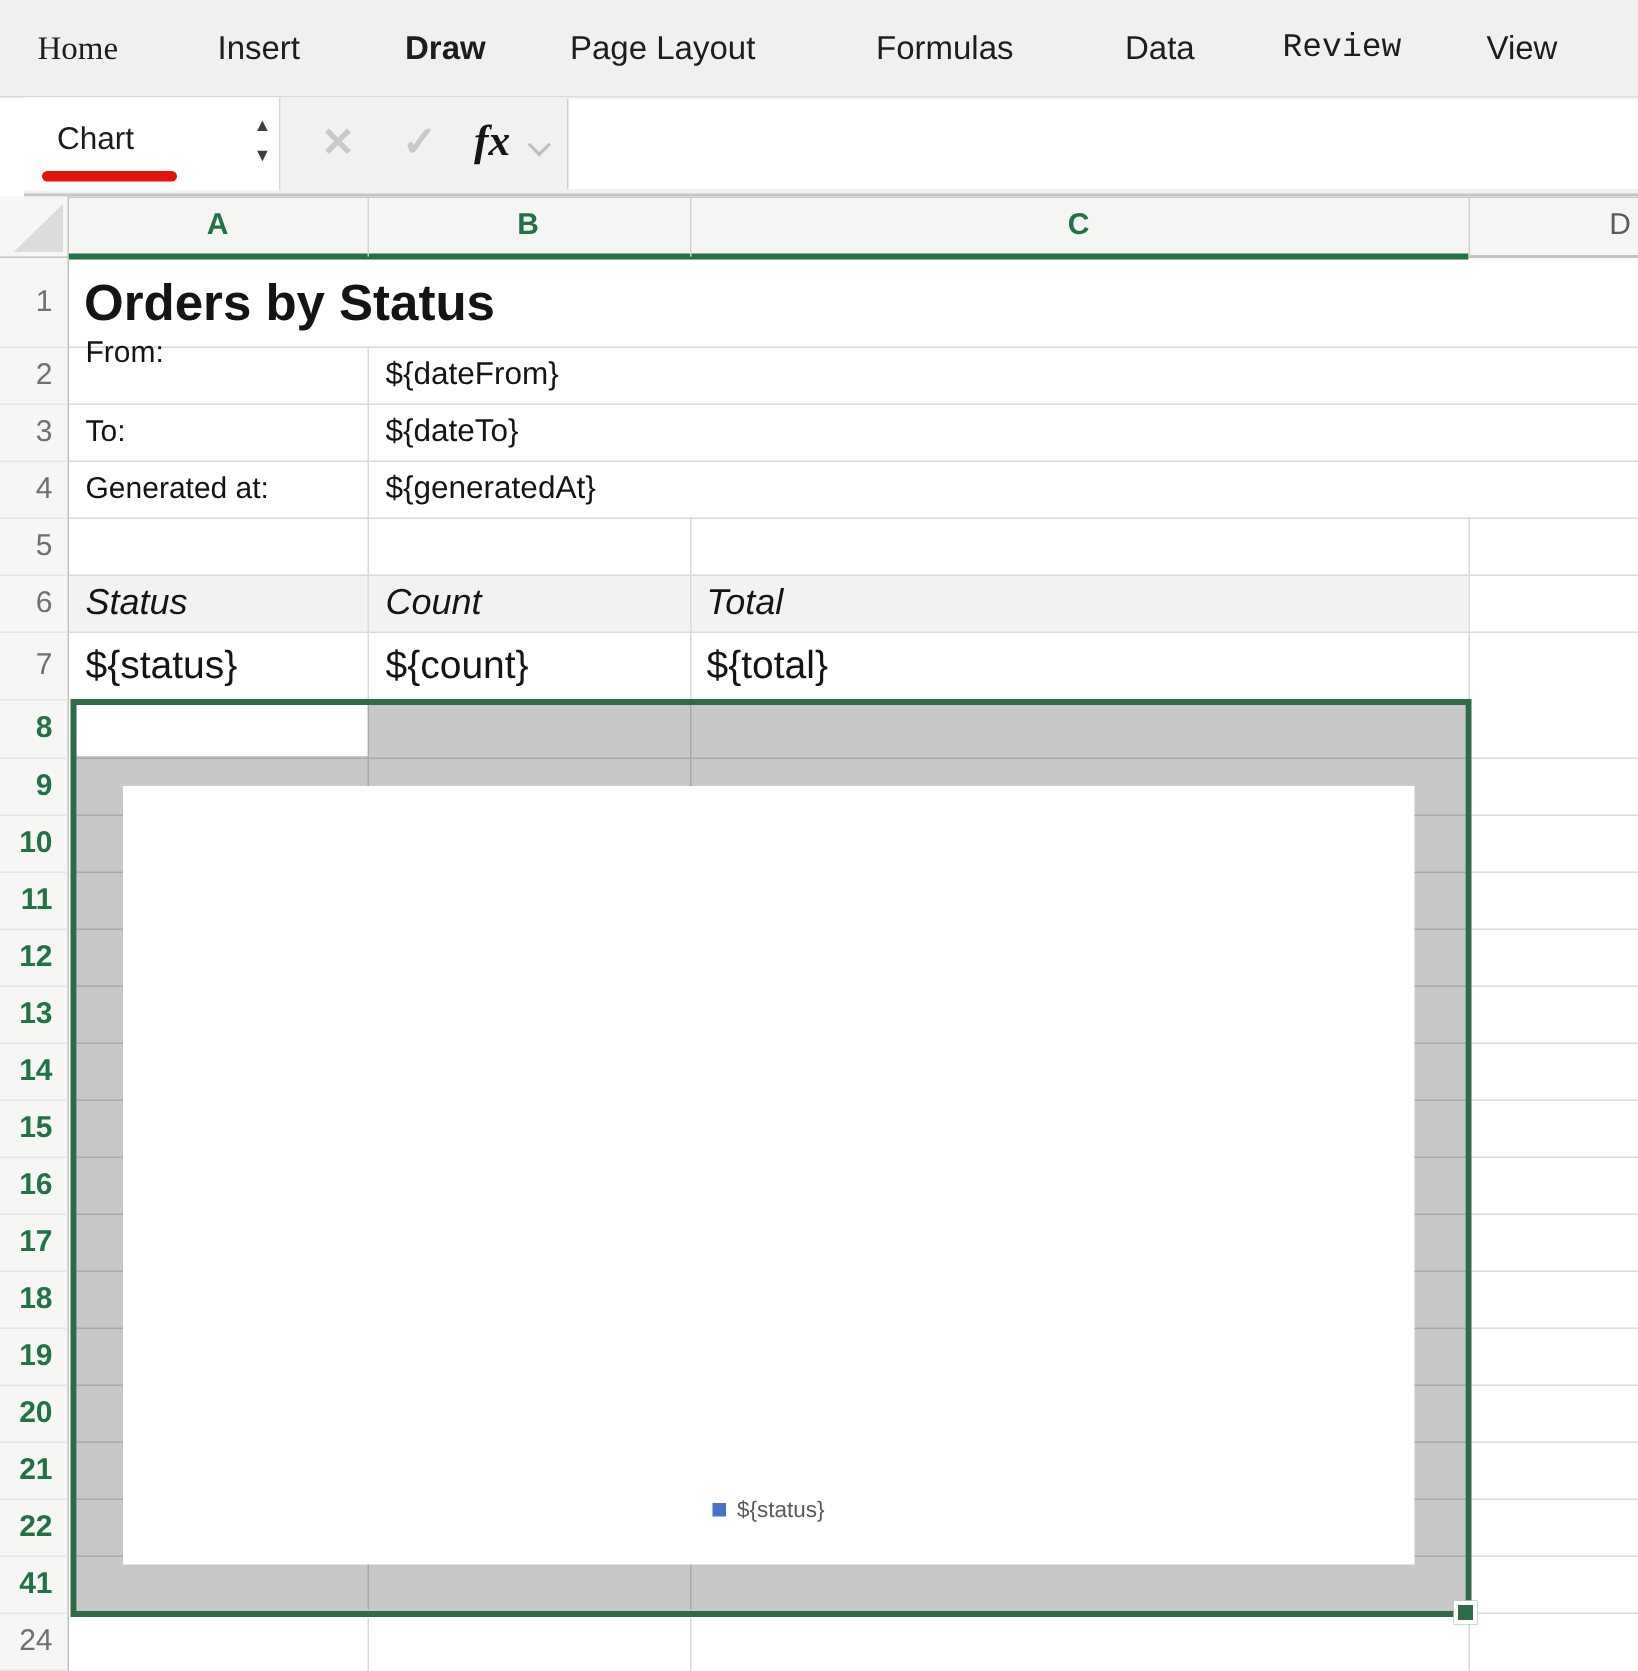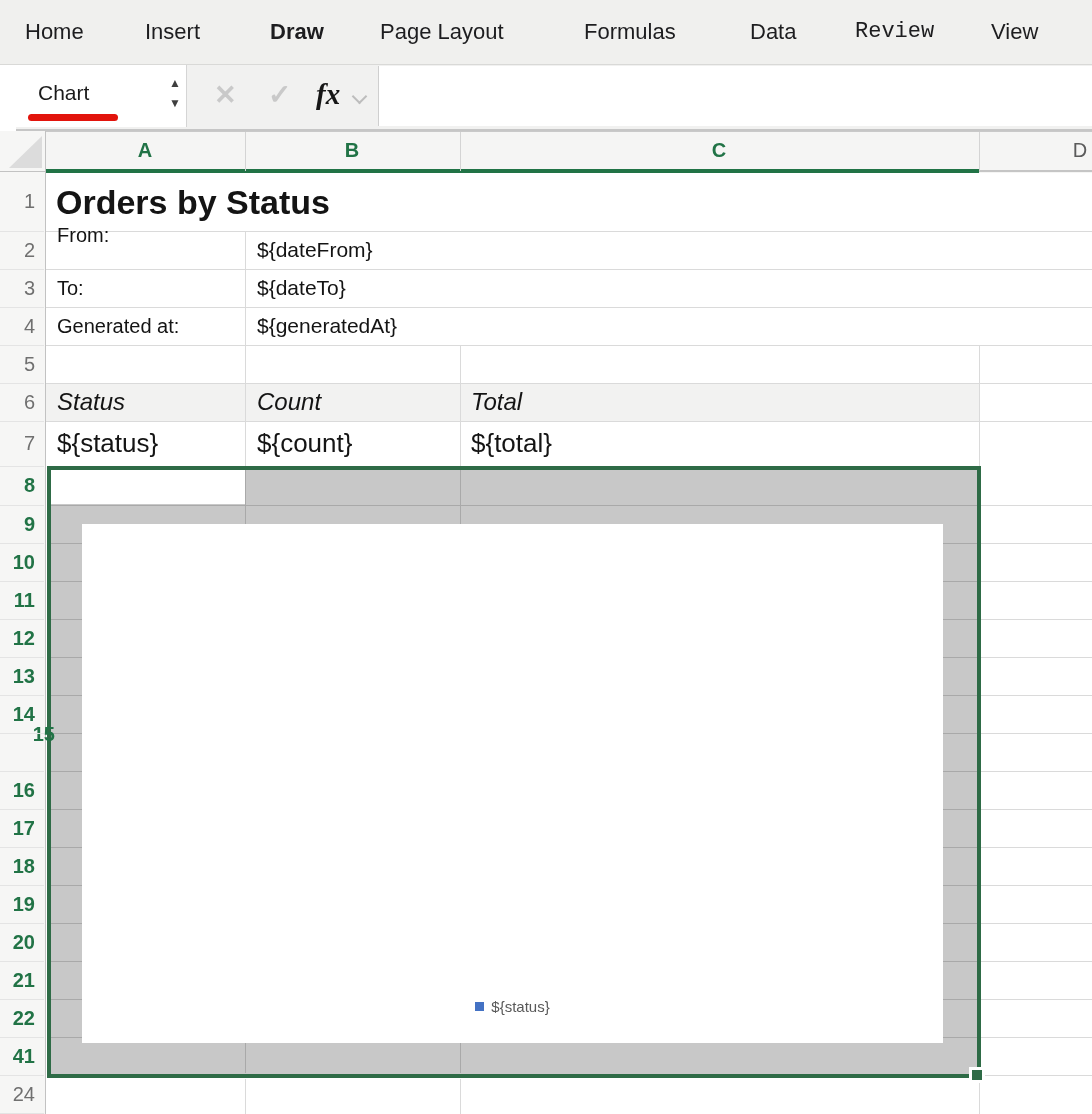--- a/index.html
+++ b/index.html
@@ -81,21 +81,21 @@
   .sel-handle{position:absolute;left:969px;top:1067px;width:16px;height:16px;
           background:#2E6B46;border:3px solid #fff;box-sizing:border-box;z-index:8;}
 </style>
 </head>
 <body>
 
 <div id="app">
 
   <div class="ribbon">
     <div id="tabs">
-        <div class="tab" style="left: 25px;">Home</div>
+        <div class="tab" style="left: 25px; font-family: Liberation Serif, serif;">Home</div>
         <div class="tab" style="left: 145px;">Insert</div>
         <div class="tab" style="left: 270px; font-weight: bold;">Draw</div>
         <div class="tab" style="left: 380px;">Page Layout</div>
         <div class="tab" style="left: 584px;">Formulas</div>
         <div class="tab" style="left: 750px;">Data</div>
         <div class="tab" style="left: 855px; font-family: Liberation Mono, monospace;">Review</div>
         <div class="tab" style="left: 991px;">View</div>
       </div>
   </div>
 
@@ -137,21 +137,21 @@
       <div class="rowhdr" style="top: 173px; height: 38px; line-height: 38px;">5</div>
       <div class="rowhdr" style="top: 211px; height: 38px; line-height: 38px;">6</div>
       <div class="rowhdr" style="top: 249px; height: 45px; line-height: 45px;">7</div>
       <div class="rowhdr sel" style="top: 294px; height: 39px; line-height: 39px;">8</div>
       <div class="rowhdr sel" style="top: 333px; height: 38px; line-height: 38px;">9</div>
       <div class="rowhdr sel" style="top: 371px; height: 38px; line-height: 38px;">10</div>
       <div class="rowhdr sel" style="top: 409px; height: 38px; line-height: 38px;">11</div>
       <div class="rowhdr sel" style="top: 447px; height: 38px; line-height: 38px;">12</div>
       <div class="rowhdr sel" style="top: 485px; height: 38px; line-height: 38px;">13</div>
       <div class="rowhdr sel" style="top: 523px; height: 38px; line-height: 38px;">14</div>
-      <div class="rowhdr sel" style="top: 543px; height: 38px; line-height: 38px; padding-left: 20px;">15</div>
+      <div class="rowhdr sel" style="top: 561px; height: 38px; line-height: 38px;">15</div>
       <div class="rowhdr sel" style="top: 599px; height: 38px; line-height: 38px;">16</div>
       <div class="rowhdr sel" style="top: 637px; height: 38px; line-height: 38px;">17</div>
       <div class="rowhdr sel" style="top: 675px; height: 38px; line-height: 38px;">18</div>
       <div class="rowhdr sel" style="top: 713px; height: 38px; line-height: 38px;">19</div>
       <div class="rowhdr sel" style="top: 751px; height: 38px; line-height: 38px;">20</div>
       <div class="rowhdr sel" style="top: 789px; height: 38px; line-height: 38px;">21</div>
       <div class="rowhdr sel" style="top: 827px; height: 38px; line-height: 38px;">22</div>
       <div class="rowhdr sel" style="top: 865px; height: 38px; line-height: 38px;">41</div>
       <div class="rowhdr" style="top: 903px; height: 38px; line-height: 38px;">24</div>
       <div class="rowsep" style="top: 59px;"></div>

